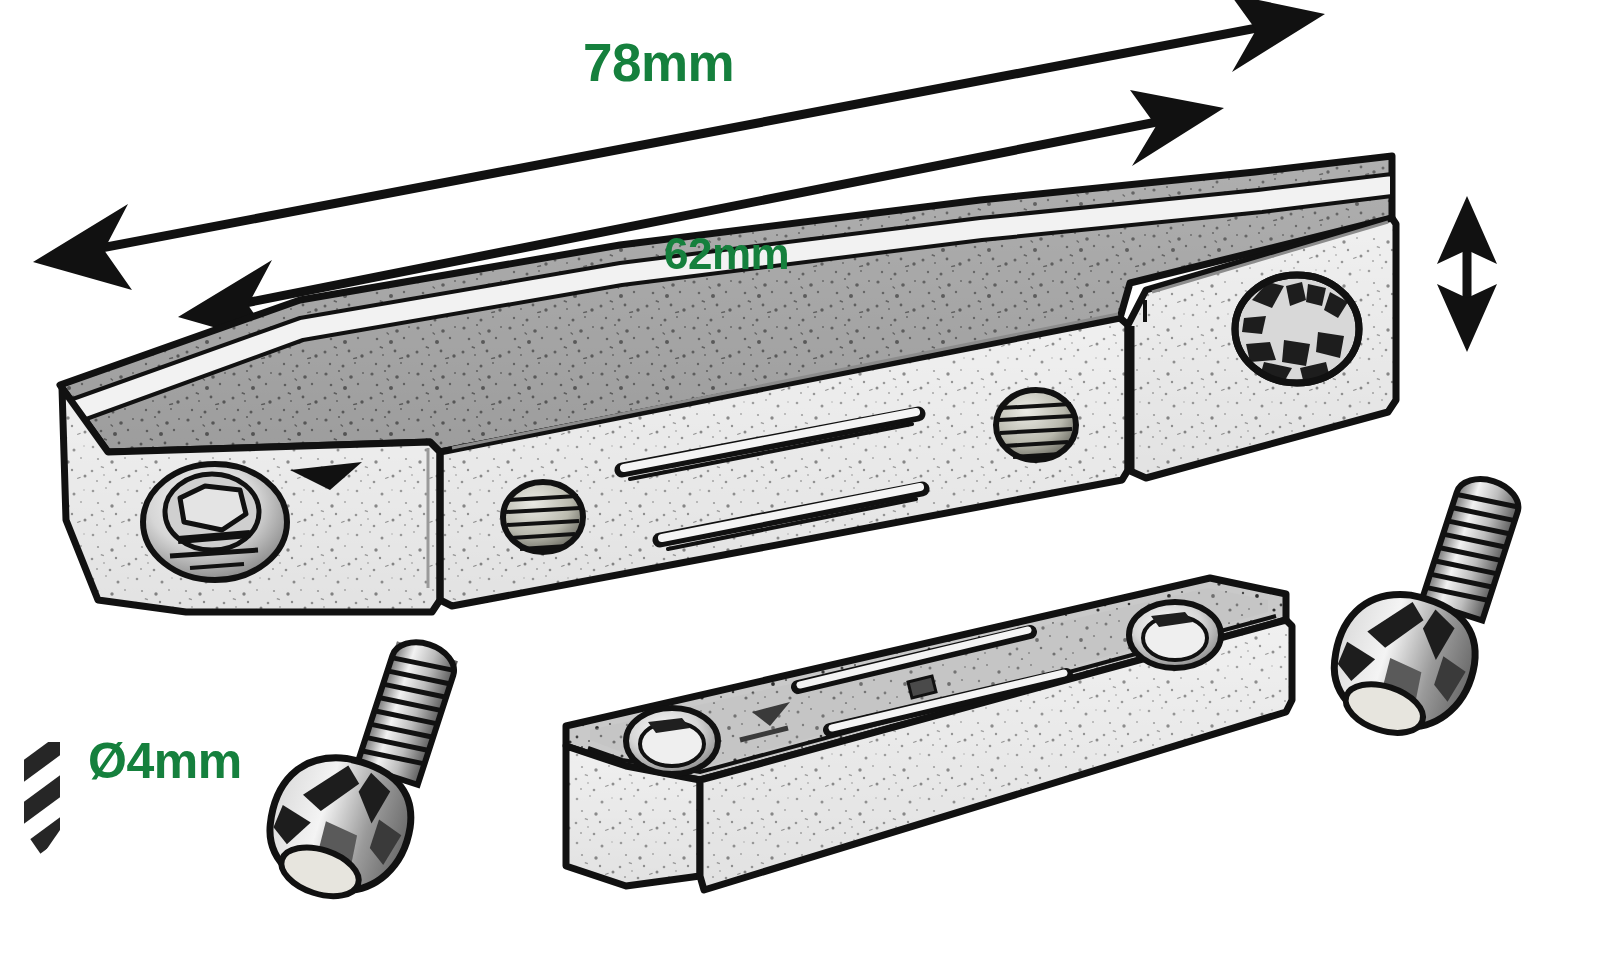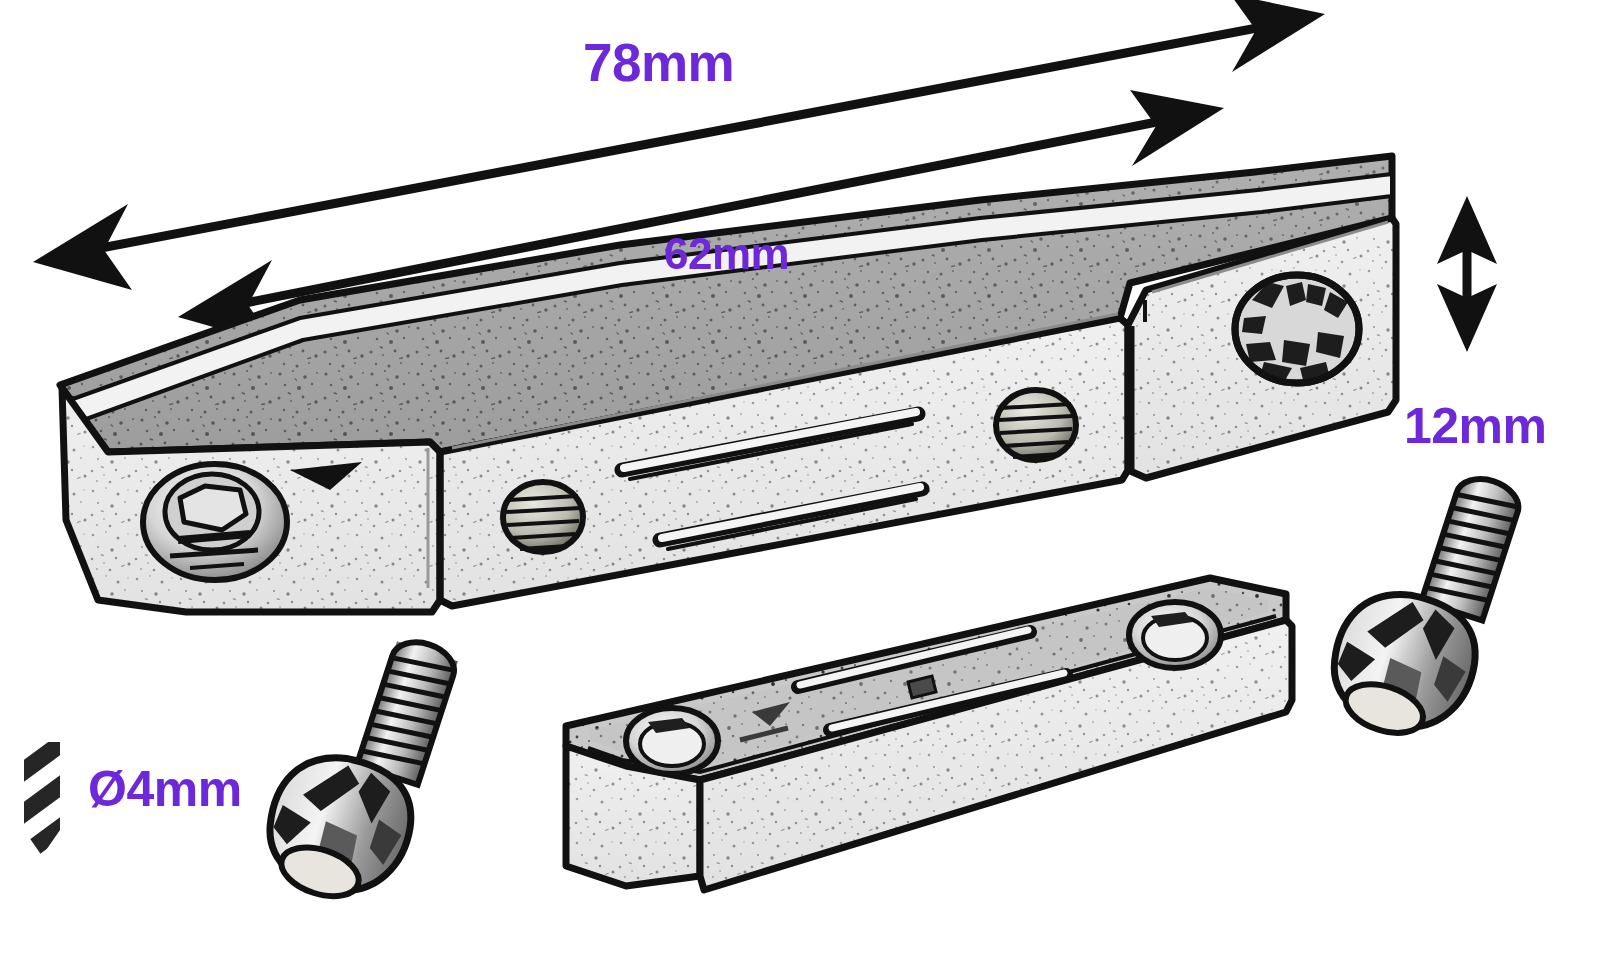--- a/index.html
+++ b/index.html
@@ -18,21 +18,21 @@
   #artwork {
     position: absolute;
     inset: 0;
     width: 1600px;
     height: 955px;
   }
   .dim-label {
     position: absolute;
     font-family: "Liberation Sans", sans-serif;
     font-weight: bold;
-    color: #6d28d9;
+    color: #15803d;
     white-space: nowrap;
     letter-spacing: -0.5px;
     line-height: 1;
     user-select: none;
   }
   #label-78 {
     left: 583px;
     top: 36px;
     font-size: 53px;
   }
@@ -41,21 +41,21 @@
     top: 232px;
     font-size: 44px;
   }
   #label-12 {
     left: 1404px;
     top: 401px;
     font-size: 50px;
   }
   #label-dia {
     left: 88px;
-    top: 764px;
+    top: 736px;
     font-size: 50px;
     text-align: right;
   }
 </style>
 </head>
 <body>
 
 <div id="stage">
 
   <svg id="artwork" viewBox="0 0 1600 955">
@@ -372,17 +372,16 @@
       <path d="M 1408,674 L 1442,678 L 1446,712 L 1410,706 Z" fill="#5a5a5a"></path>
       <path d="M 1458,656 L 1484,664 L 1476,698 L 1458,686 Z" fill="#3a3a3a"></path>
       <ellipse cx="1418" cy="724" rx="40" ry="22" fill="#e7e5de" stroke="#111111" stroke-width="6"></ellipse>
     </g>
   </svg>
 
   <div class="dim-label" id="label-78">78mm</div>
 
   <div class="dim-label" id="label-62">62mm</div>
 
-  <div class="dim-label" id="label-12">12mm</div>
 
   <div class="dim-label" id="label-dia">Ø4mm</div>
 
 </div>
 
 </body></html>

